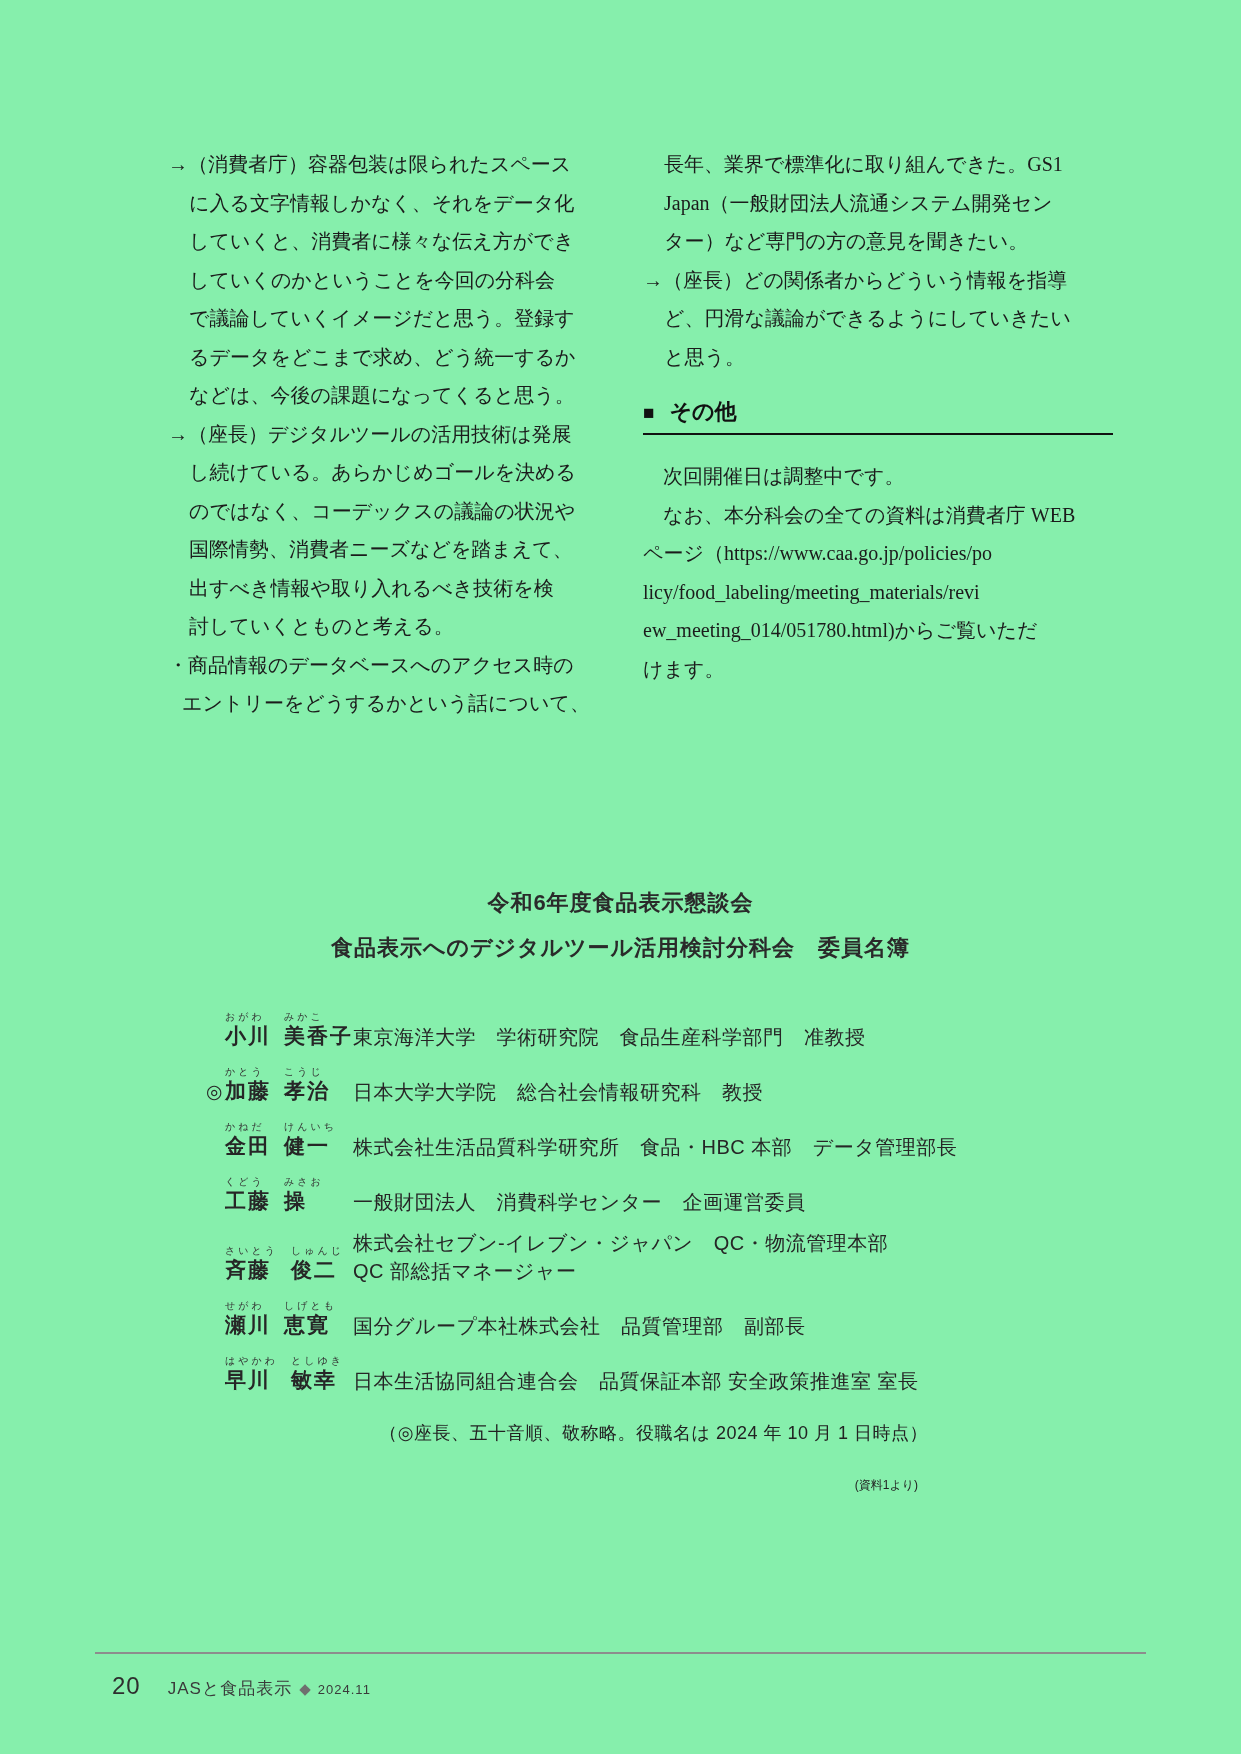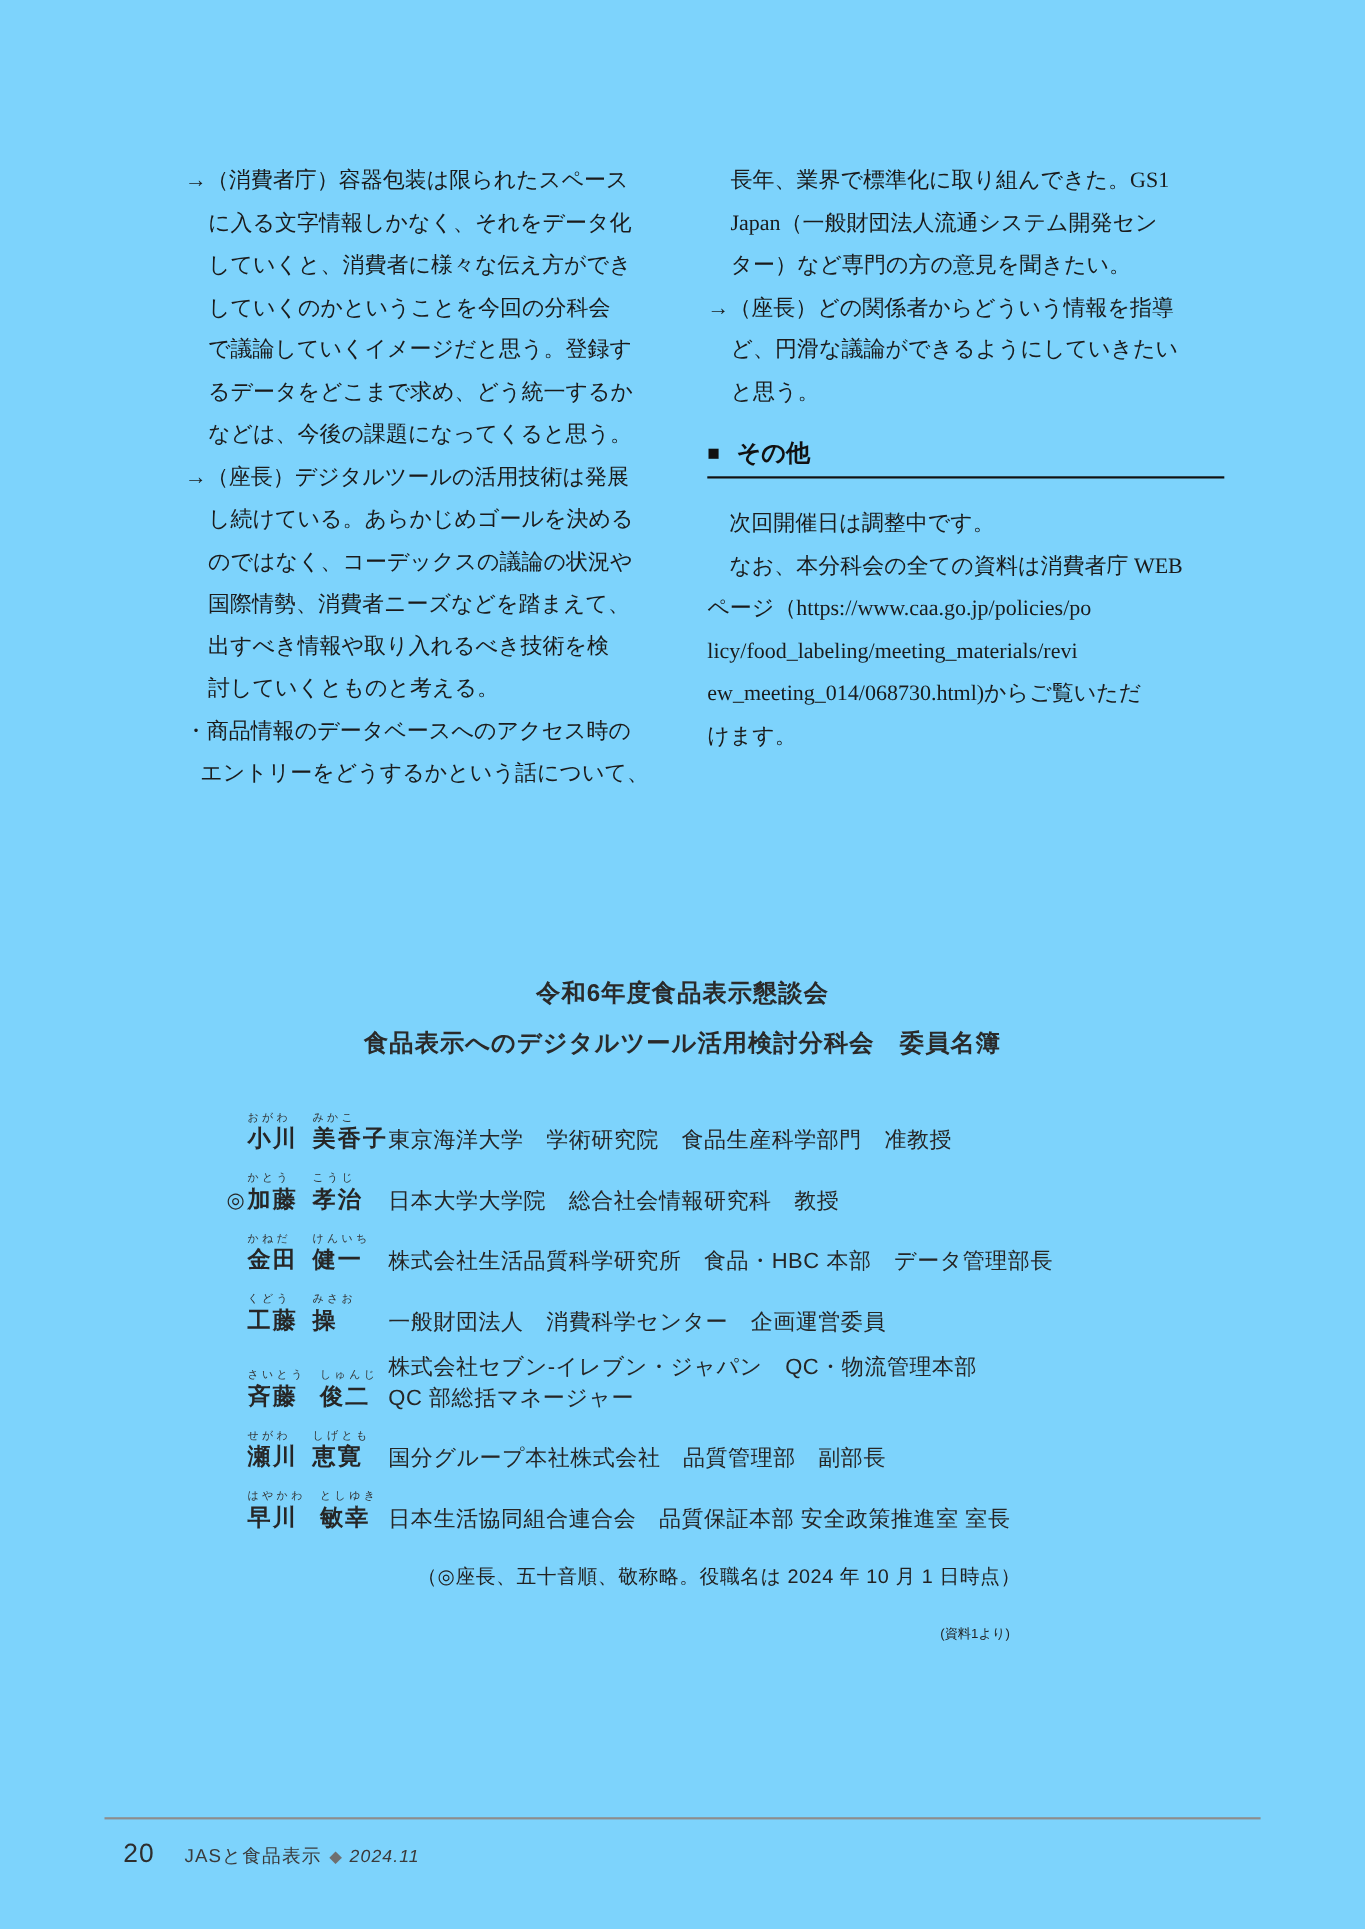--- a/index.html
+++ b/index.html
@@ -1,20 +1,20 @@
 <!DOCTYPE html>
 <html><head>
 <meta charset="utf-8">
 <style>
   html,body{margin:0;padding:0;background:#e8e8e8;}
   .page{
     position:relative;
     width:1241px;height:1754px;
     margin:0 auto;
-    background:#7dd3fc;
+    background:#86efac;
     font-family:"Liberation Serif","DejaVu Serif",serif;
     color:#1b1b1b;
     overflow:hidden;
   }
   
   .col{position:absolute;top:145px;font-size:20px;line-height:38.5px;}
   .col .line{white-space:nowrap;}
   .col-left{left:168px;width:420px;}
   .col-right{left:643px;width:470px;}
   .item-arrow .line.cont{padding-left:21px;}
@@ -66,21 +66,21 @@
   
   .footer-rule{position:absolute;top:1652px;left:95px;right:95px;height:2px;background:#8d8d8d;}
   .footer-text{
     position:absolute;top:1672px;left:112px;
     font-family:"Liberation Sans","DejaVu Sans",sans-serif;
     color:#3a3a3a;display:flex;align-items:baseline;
   }
   .pagenum{font-size:24px;letter-spacing:1px;color:#2e2e2e;}
   .journal{font-size:17px;margin-left:27px;letter-spacing:1px;}
   .diamond{font-size:15px;color:#6f6f6f;margin:0 7px;}
-  .issue{font-size:16px;letter-spacing:1px;font-style:italic;}
+  .issue{font-size:13px;letter-spacing:1px;}
 </style>
 </head>
 <body>
 
 <div class="page">
 
   <div class="col col-left">
       <div class="item item-arrow">
         <div class="line">→（消費者庁）容器包装は限られたスペース</div>
         <div class="line cont">に入る文字情報しかなく、それをデータ化</div>
@@ -122,21 +122,21 @@
       <span>その他</span>
     </div>
     <div class="rc-paras">
         <div class="item item-plain">
           <div class="line">　次回開催日は調整中です。</div>
         </div>
         <div class="item item-plain">
           <div class="line">　なお、本分科会の全ての資料は消費者庁 WEB</div>
           <div class="line cont">ページ（https://www.caa.go.jp/policies/po</div>
           <div class="line cont">licy/food_labeling/meeting_materials/revi</div>
-          <div class="line cont">ew_meeting_014/068730.html)からご覧いただ</div>
+          <div class="line cont">ew_meeting_014/051780.html)からご覧いただ</div>
           <div class="line cont">けます。</div>
         </div>
       </div>
   </div>
 
   <div class="roster">
     <div class="roster-title">令和6年度食品表示懇談会</div>
     <div class="roster-title">食品表示へのデジタルツール活用検討分科会　委員名簿</div>
     <div class="roster-members">
         <div class="member">

